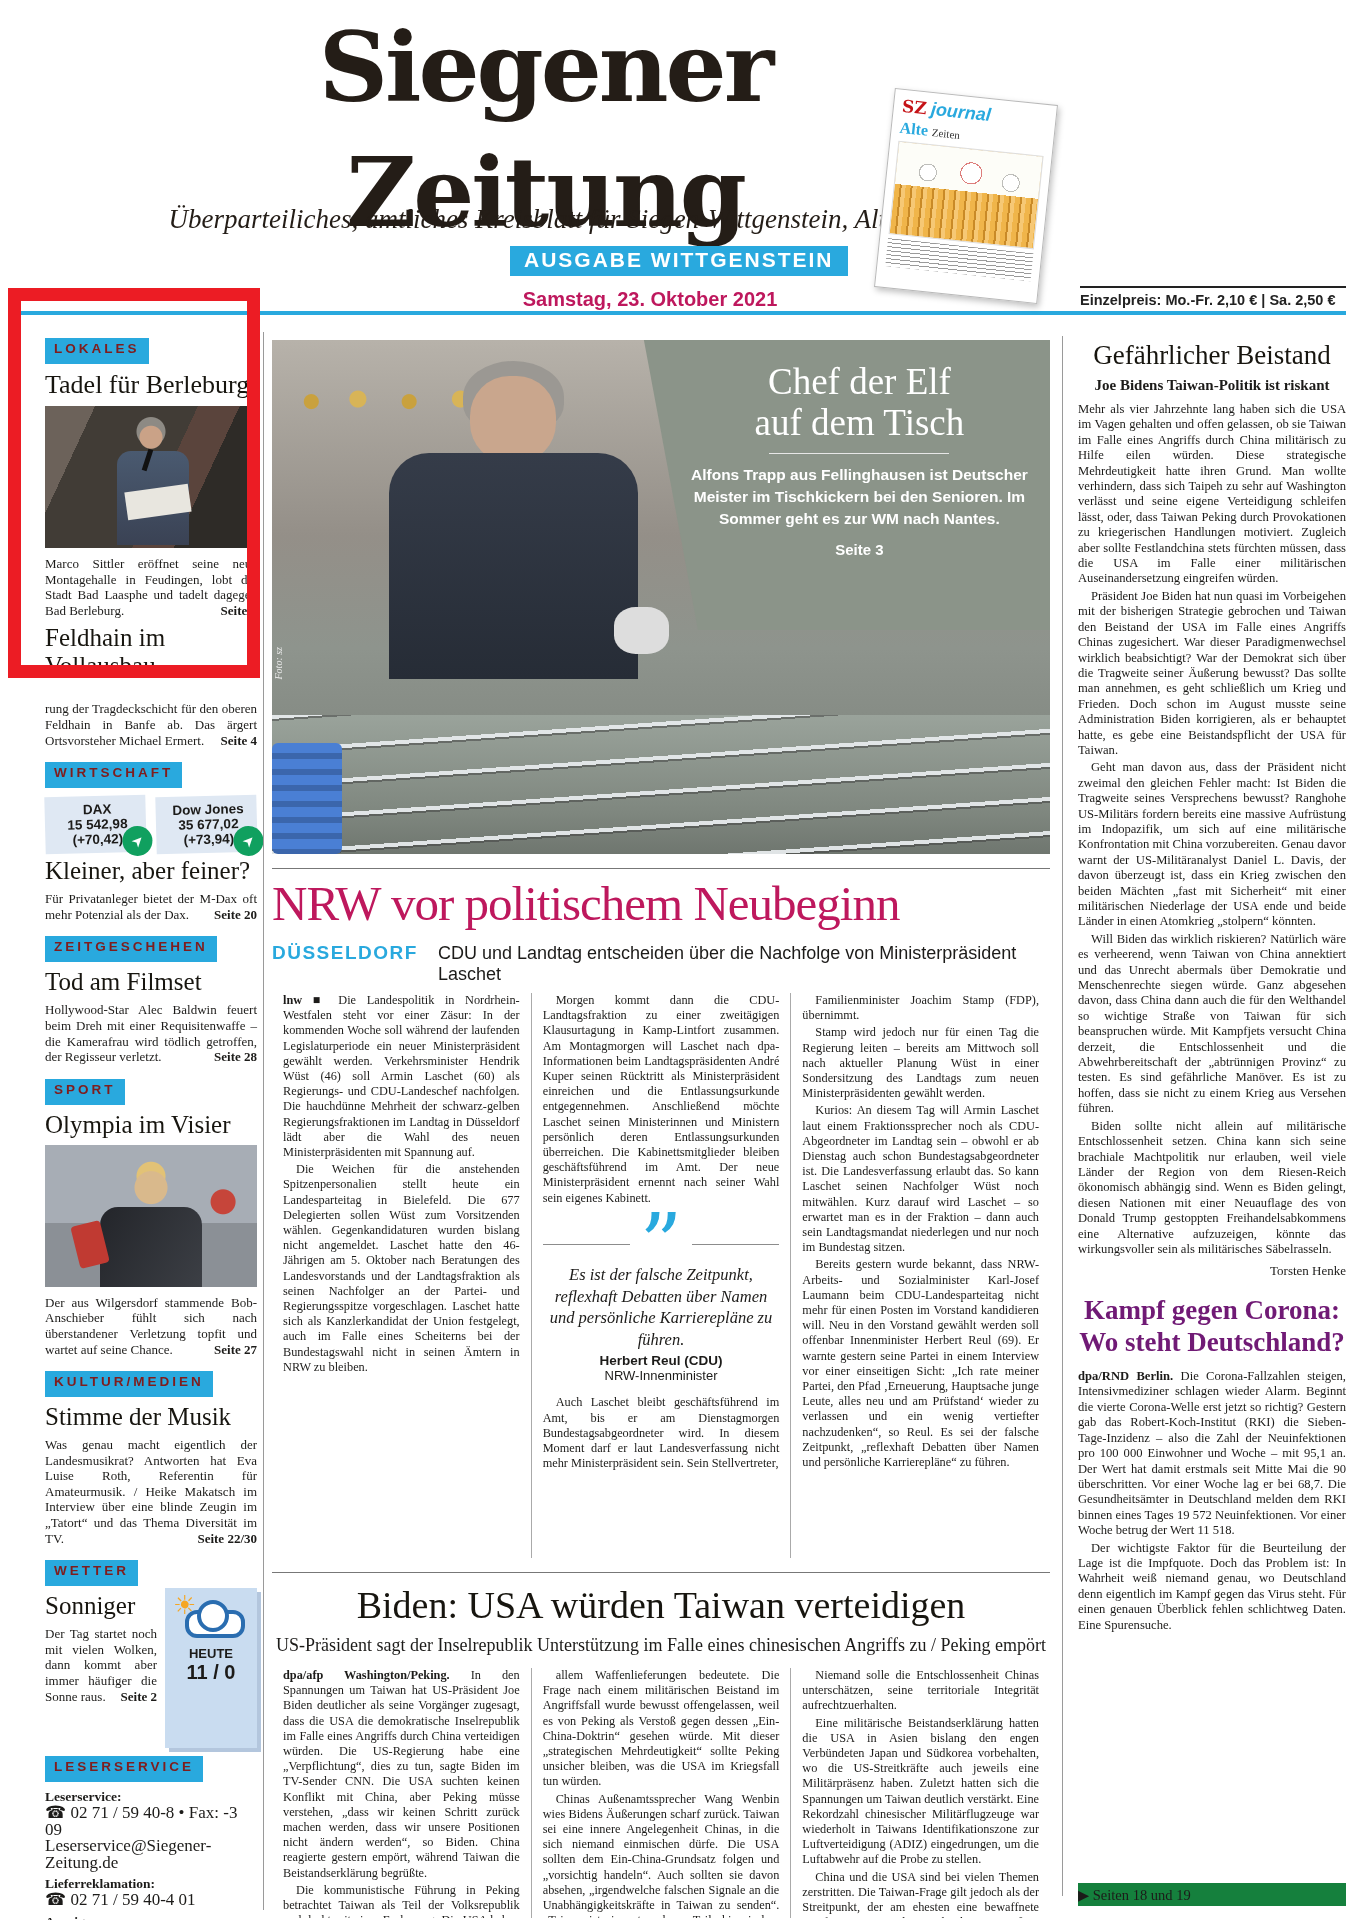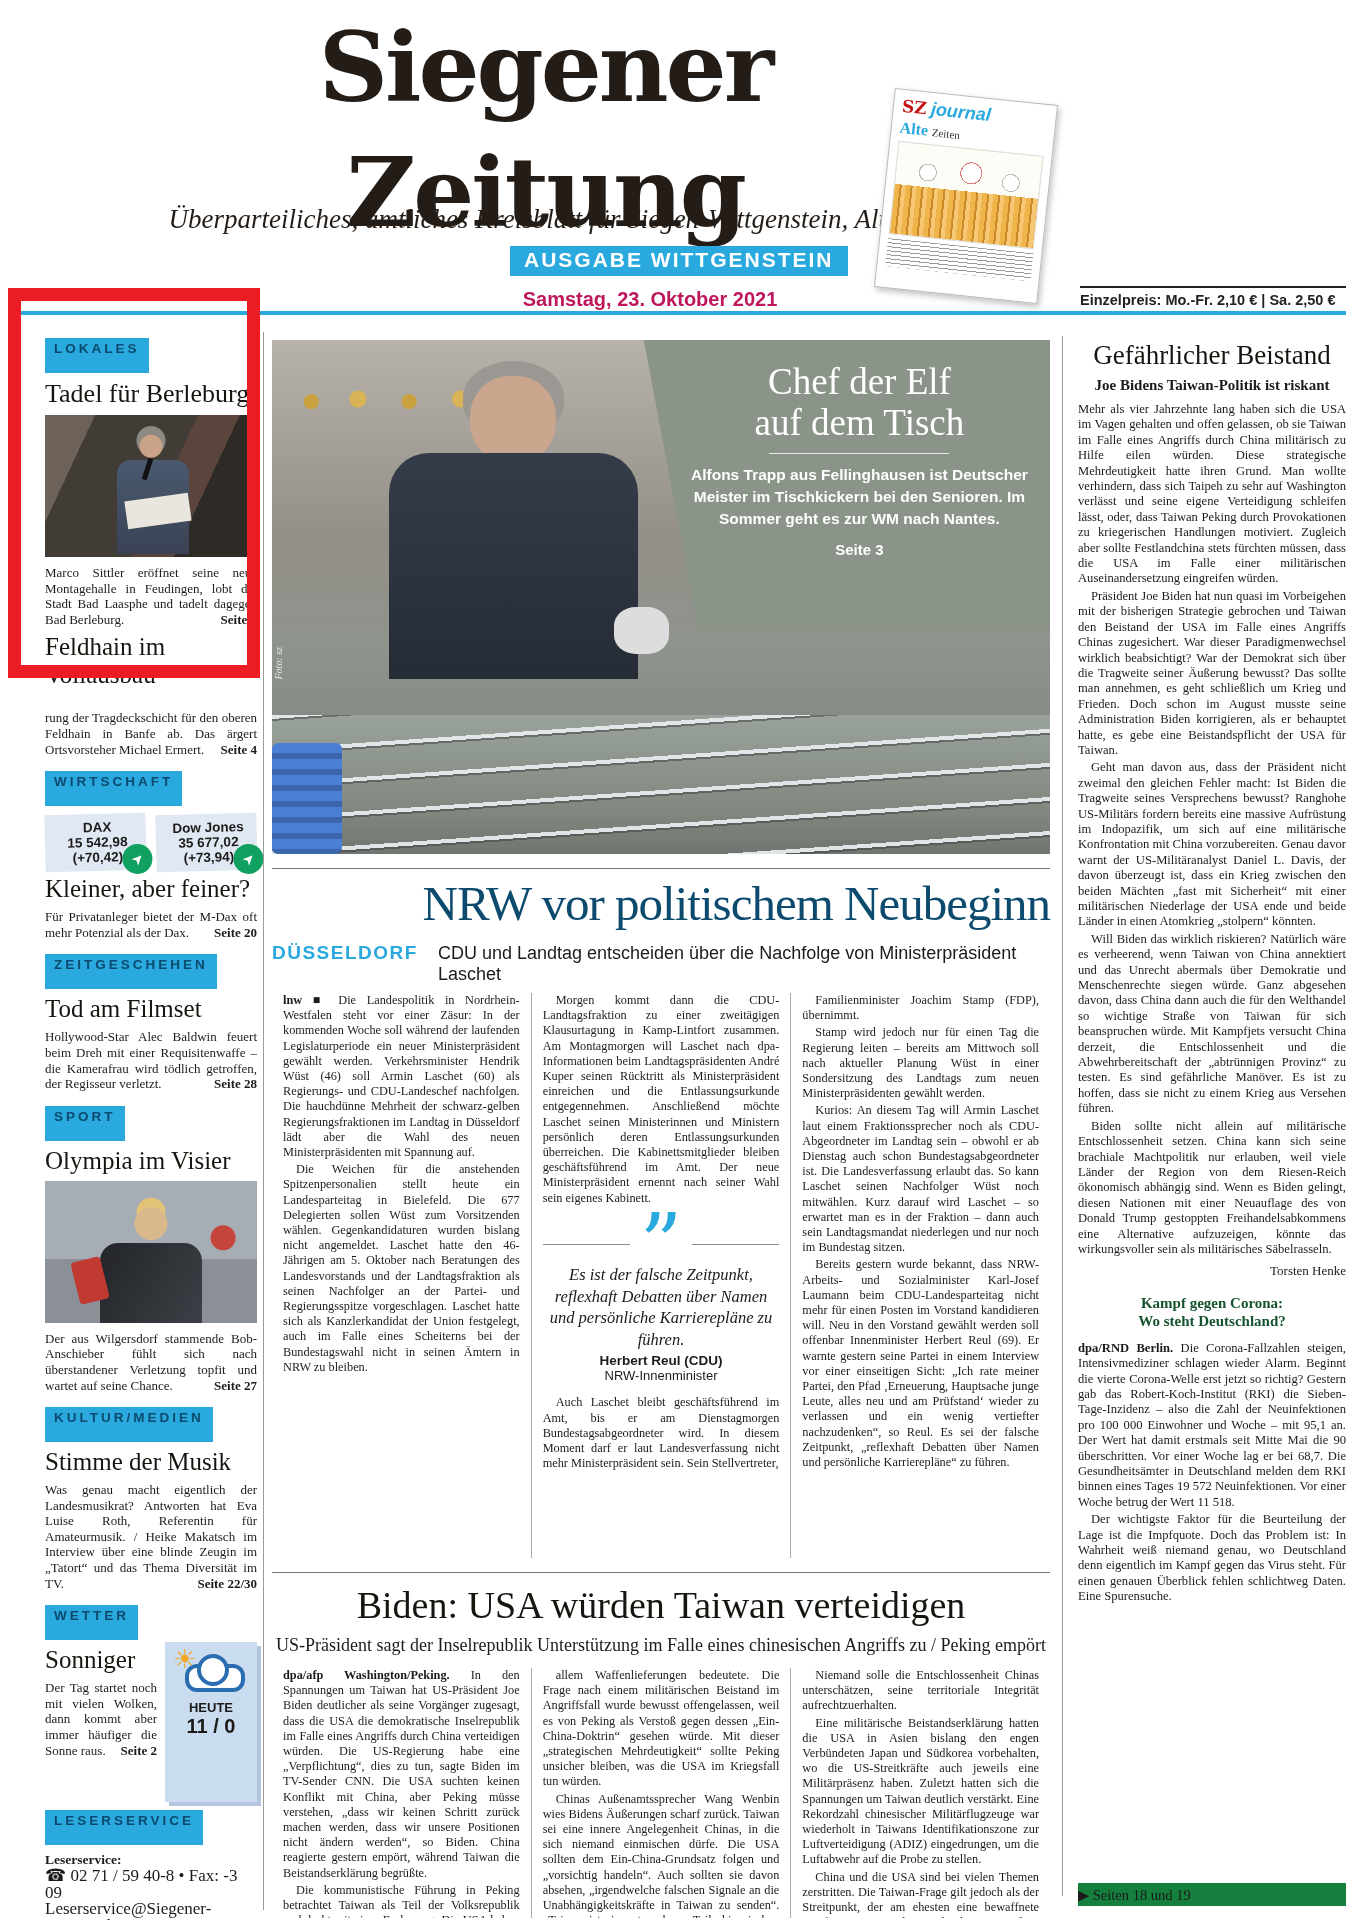--- a/index.html
+++ b/index.html
@@ -42,23 +42,23 @@
      repeating-linear-gradient(90deg,#f0b54a 0 5px,#c98a27 5px 7px,#f6c875 7px 11px);}
   .jc-text{margin-top:4px;height:28px;
     background:repeating-linear-gradient(#9a9a9a 0 1px,transparent 1px 4px);}
 
   
   .annotation-box{position:absolute;left:8px;top:288px;width:252px;height:390px;
     border:13px solid #ec1c24;box-sizing:border-box;z-index:40;pointer-events:none;}
 
   
   .sidebar{position:absolute;top:330px;left:45px;width:212px;}
-  .sec-label{display:inline-block;background:#29a9de;color:#0c4a6e;
+  .sec-label{display:inline-block;background:#29a9de;color:#7f1d1d;
     font-family:"Liberation Sans",sans-serif;font-weight:bold;font-size:13.5px;
-    letter-spacing:3px;padding:3px 9px 17px;margin:8px 0 2px;}
+    letter-spacing:3px;padding:3px 9px 8px;margin:8px 0 2px;}
   .sb-head{font-size:26px;font-weight:normal;margin:4px 0 6px;color:#17150f;}
   .sb-head.sm{font-size:25px;}
   .sb-body{font-size:13px;line-height:15.6px;text-align:justify;margin:0 0 6px;}
   .pageref{float:right;font-weight:bold;}
   .sb-photo{width:100%;height:142px;margin:2px 0 8px;position:relative;overflow:hidden;}
   .photo-lokales{background:
      radial-gradient(circle at 50% 22%, #caa287 0 11px, transparent 12px),
      radial-gradient(circle at 50% 18%, #8d8a84 0 14px, transparent 15px),
      linear-gradient(115deg,#6c625a 0 18%,#413c36 18% 55%,#5a443c 55% 70%,#2e2b27 70%);}
   .photo-lokales .fig-body{position:absolute;left:34%;top:32%;width:34%;height:66%;
@@ -138,22 +138,22 @@
      font-family:"Liberation Serif",serif;}
   .feature-ruleline{width:180px;border-top:1px solid #e7e7e7;margin:10px auto 10px;}
   .feature-teaser{font-family:"Liberation Sans",sans-serif;font-weight:bold;
      font-size:15.5px;line-height:1.4;margin:0 10px;}
   .feature-page{font-family:"Liberation Sans",sans-serif;font-weight:bold;font-size:15px;
      margin-top:12px;}
   .photo-credit{position:absolute;left:1px;bottom:34%;writing-mode:vertical-rl;
      transform:rotate(180deg);font-size:10px;font-style:italic;color:#e9e9e9;}
 
   .hrule{border:none;border-top:1px solid #777;margin:14px 0 6px;}
-  .nrw-head{font-size:49px;font-weight:normal;text-align:right;margin:6px 0 10px;
-     letter-spacing:-1px;color:#0c4a6e;}
+  .nrw-head{font-size:49px;font-weight:normal;text-align:left;margin:6px 0 10px;
+     letter-spacing:-1px;color:#be185d;}
   .dateline{display:flex;gap:20px;align-items:baseline;margin:2px 0 8px;
      font-family:"Liberation Sans",sans-serif;font-size:18px;}
   .dateline .city{color:#29a9de;font-weight:bold;letter-spacing:1.5px;font-size:19px;}
   .cols{display:flex;}
   .nrw-cols{height:565px;overflow:hidden;}
   .col{flex:1;padding:0 11px;text-align:justify;font-size:12.3px;line-height:15.2px;}
   .col + .col{border-left:1px solid #aaa;}
   .col p{margin:0 0 2px;text-indent:13px;}
   .col p.nofirst{text-indent:0;}
   .agency{font-weight:bold;}
@@ -173,22 +173,22 @@
   .biden-cols{height:250px;overflow:hidden;}
 
   
   .opinion{position:absolute;top:340px;left:1078px;width:268px;height:1566px;overflow:hidden;}
   .op-head{font-size:27px;font-weight:normal;text-align:center;margin:0 0 6px;color:#17150f;}
   .op-sub{text-align:center;font-weight:bold;font-size:15px;margin:0 0 8px;}
   .op-body p{font-size:12.6px;line-height:15.4px;text-align:justify;margin:0 0 2px;
      text-indent:13px;}
   .op-body p:first-child{text-indent:0;}
   .op-author{text-align:right;font-size:13px;margin:6px 0 16px;}
-  .corona-head{text-align:center;font-weight:bold;font-size:15px;line-height:1.18;
-     margin:16px 0 10px;color:#14532d;}
+  .corona-head{text-align:center;font-weight:bold;font-size:27px;line-height:1.18;
+     margin:16px 0 10px;color:#701a75;}
   .corona-body p{font-size:12.6px;line-height:15.4px;text-align:justify;margin:0 0 2px;
      text-indent:13px;}
   .corona-body p.leadp{text-indent:0;}
   .more-line{position:absolute;left:0;right:0;bottom:0;background:#15803d;
      font-weight:normal;font-size:14.5px;padding:4px 0 2px;}
 
   .spacer-line{display:block;height:15px;}
 </style>
 </head>
 <body>

